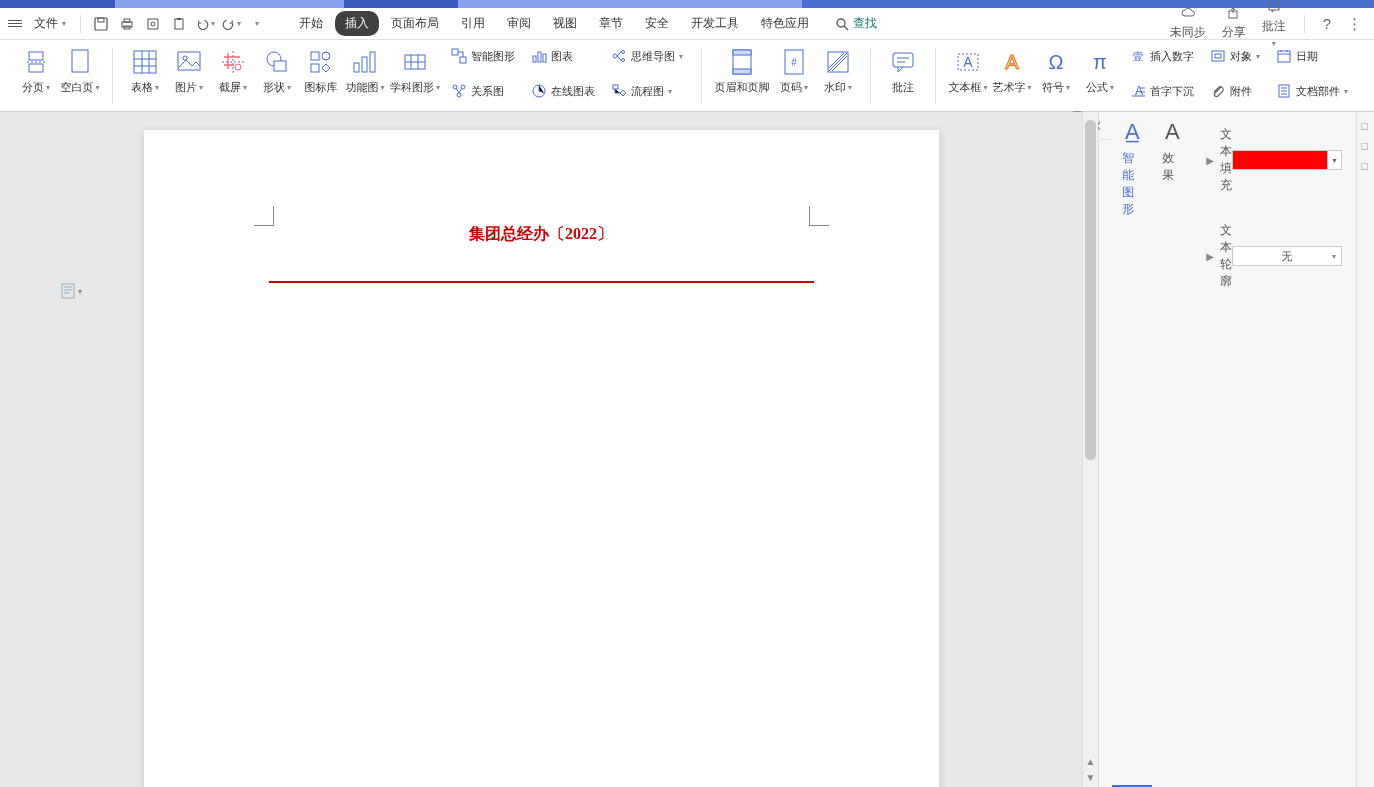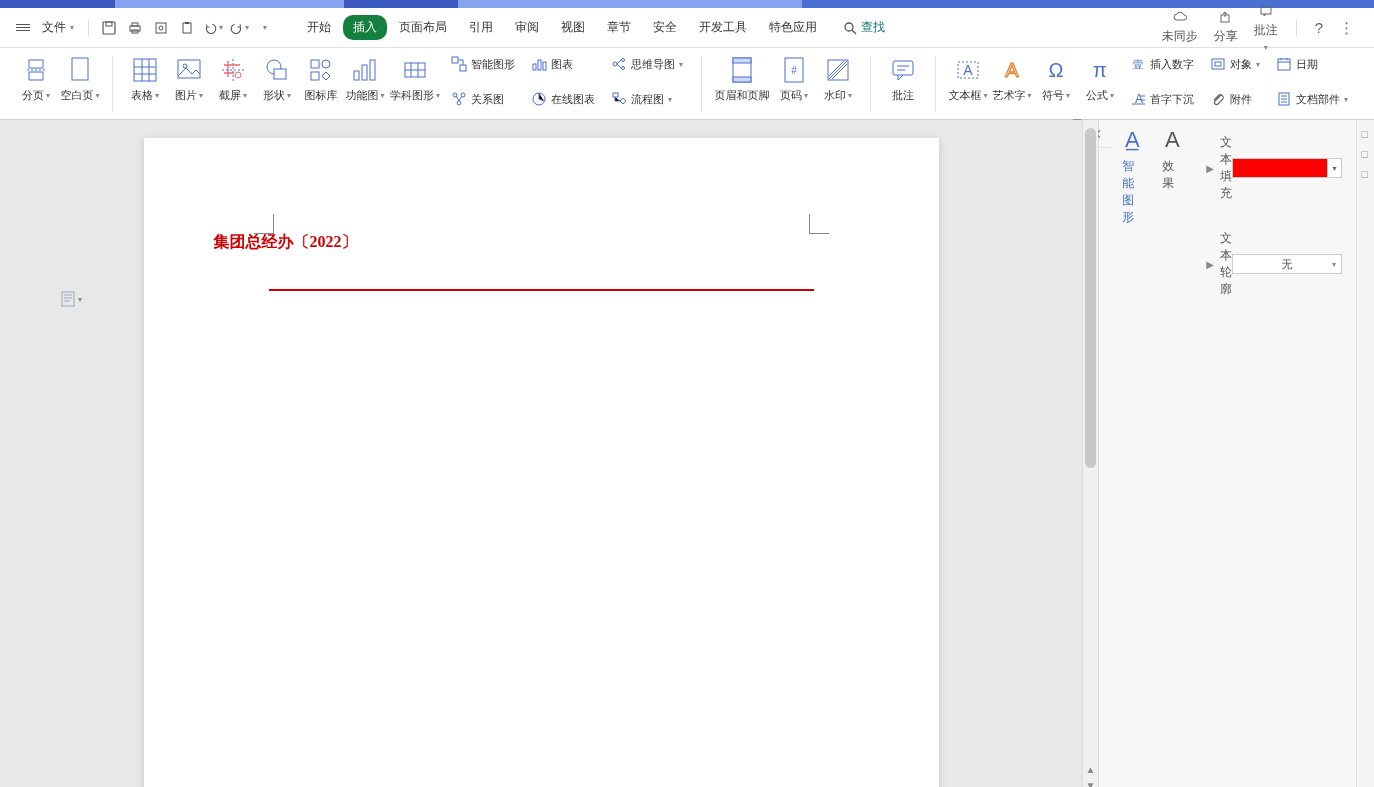--- a/index.html
+++ b/index.html
@@ -1,30 +1,30 @@
 <!DOCTYPE html>
 <html><head>
 <meta charset="utf-8">
 <style>
 * { box-sizing: border-box; margin: 0; padding: 0; }
 body { font-family: "Microsoft YaHei", sans-serif; font-size: 12px; background: #fff; overflow: hidden; width: 1374px; height: 787px; }
 
 .top-bar { height: 8px; background: #4a6fd1; display: flex; }
 .top-bar-seg { height: 8px; }
 
-.menu-row { height: 40px; background: #fff; border-bottom: 1px solid #e0e0e0; display: flex; align-items: center; padding: 0 16px; }
+.menu-row { height: 32px; background: #fff; border-bottom: 1px solid #e0e0e0; display: flex; align-items: center; padding: 0 8px; }
 .menu-left { display: flex; align-items: center; gap: 2px; }
 .hamburger { display: inline-flex; flex-direction: column; gap: 2px; margin-right: 4px; }
 .hamburger span { width: 14px; height: 1px; background: #555; }
 .menu-file { color: #333; padding: 0 6px; display: flex; align-items: center; gap: 4px; }
 .menu-sep { width: 1px; height: 18px; background: #ddd; margin: 0 6px; }
 .qa-icon { width: 20px; height: 20px; display: inline-flex; align-items: center; justify-content: center; color: #555; cursor: pointer; margin: 0 2px; }
 .tabs { display: flex; align-items: center; gap: 2px; margin-left: 20px; }
 .tab { padding: 4px 10px; color: #333; cursor: pointer; border-radius: 10px; }
-.tab.active { background: #15803d; color: #fff; }
+.tab.active { background: #404040; color: #fff; }
 .search-tab { display: flex; align-items: center; gap: 4px; color: #0f766e; margin-left: 14px; cursor: pointer; }
 .menu-right { margin-left: auto; display: flex; align-items: center; gap: 8px; }
 .menu-right-item { display: flex; align-items: center; gap: 4px; color: #555; cursor: pointer; padding: 0 4px; flex-direction: column; }
 
 .ribbon { height: 72px; background: #fff; border-bottom: 1px solid #d0d0d0; display: flex; align-items: center; padding: 0 8px; }
 .ribbon-group { display: flex; align-items: flex-start; height: 100%; padding: 4px 6px; }
 .ribbon-sep { width: 1px; height: 56px; background: #e0e0e0; margin: 0 4px; align-self: center; }
 .big-btn { display: flex; flex-direction: column; align-items: center; justify-content: flex-start; width: 44px; padding: 4px 2px; cursor: pointer; color: #333; }
 .big-btn .ico { width: 28px; height: 28px; display: flex; align-items: center; justify-content: center; margin-bottom: 4px; }
 .big-btn .lbl { font-size: 11px; display: flex; align-items: center; gap: 2px; white-space: nowrap; }
@@ -33,21 +33,21 @@
 .small-btn .sico { width: 16px; height: 16px; display: inline-flex; align-items: center; justify-content: center; }
 .caret { font-size: 8px; color: #888; }
 
 .workspace { display: flex; height: calc(787px - 8px - 32px - 72px); }
 .doc-area { flex: 1; background: #e8e8e8; position: relative; overflow: hidden; display: flex; justify-content: center; }
 .page { width: 795px; min-height: 1000px; background: #fff; box-shadow: 0 2px 8px rgba(0,0,0,0.15); margin-top: 18px; position: relative; padding: 80px 70px; }
 .corner { position: absolute; width: 20px; height: 20px; }
 .corner.tl { top: 76px; left: 110px; border-right: 1px solid #888; border-bottom: 1px solid #888; }
 .corner.tr { top: 76px; right: 110px; border-left: 1px solid #888; border-bottom: 1px solid #888; }
 .doc-title { text-align: center; font-size: 28px; color: #d00000; font-weight: bold; margin-top: 60px; letter-spacing: 3px; font-family: "SimSun", serif; }
-.doc-sub { text-align: left; font-size: 16px; color: #d00000; font-weight: bold; margin-top: 14px; font-family: "SimSun", serif; }
+.doc-sub { text-align: center; font-size: 16px; color: #d00000; font-weight: bold; margin-top: 14px; font-family: "SimSun", serif; }
 .doc-line { height: 2px; background: #d00000; margin: 36px 55px 0 55px; }
 .side-icon-float { position: absolute; left: 60px; top: 170px; display: flex; align-items: center; gap: 2px; color: #888; }
 
 .vscroll { width: 16px; background: #f0f0f0; position: relative; border-left: 1px solid #ddd; }
 .vthumb { position: absolute; top: 8px; left: 2px; right: 2px; height: 340px; background: #c8c8c8; border-radius: 6px; }
 .varrow { position: absolute; left: 0; right: 0; text-align: center; color: #888; font-size: 10px; cursor: pointer; }
 
 .sidepanel { width: 258px; background: #f7f7f7; border-left: 1px solid #ddd; display: flex; flex-direction: row; justify-content: flex-end; }
 .sp-header { height: 28px; display: flex; align-items: center; padding: 0 10px; border-bottom: 1px solid #e5e5e5; }
 .sp-header .title { color: #555; display: flex; align-items: center; gap: 4px; }

